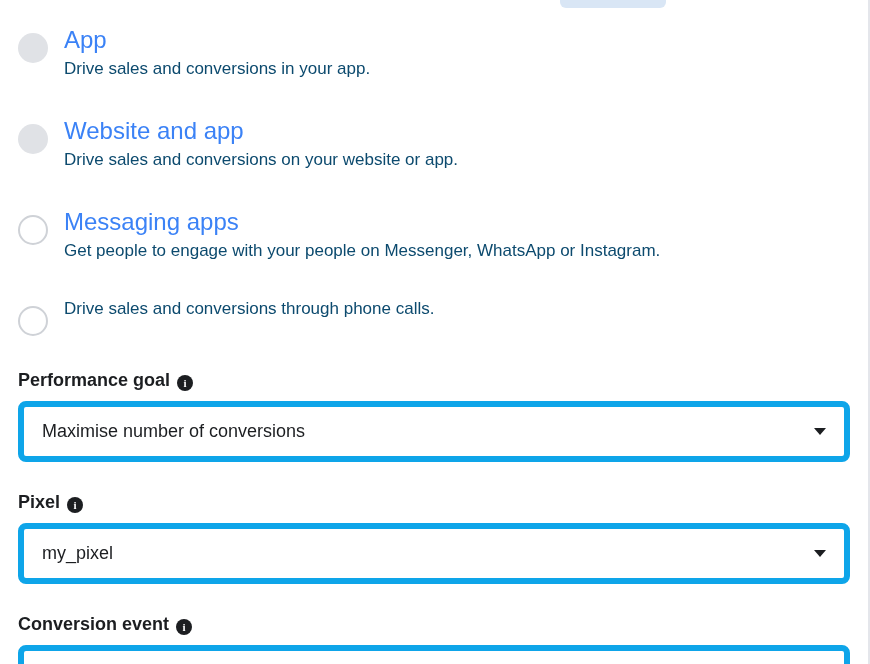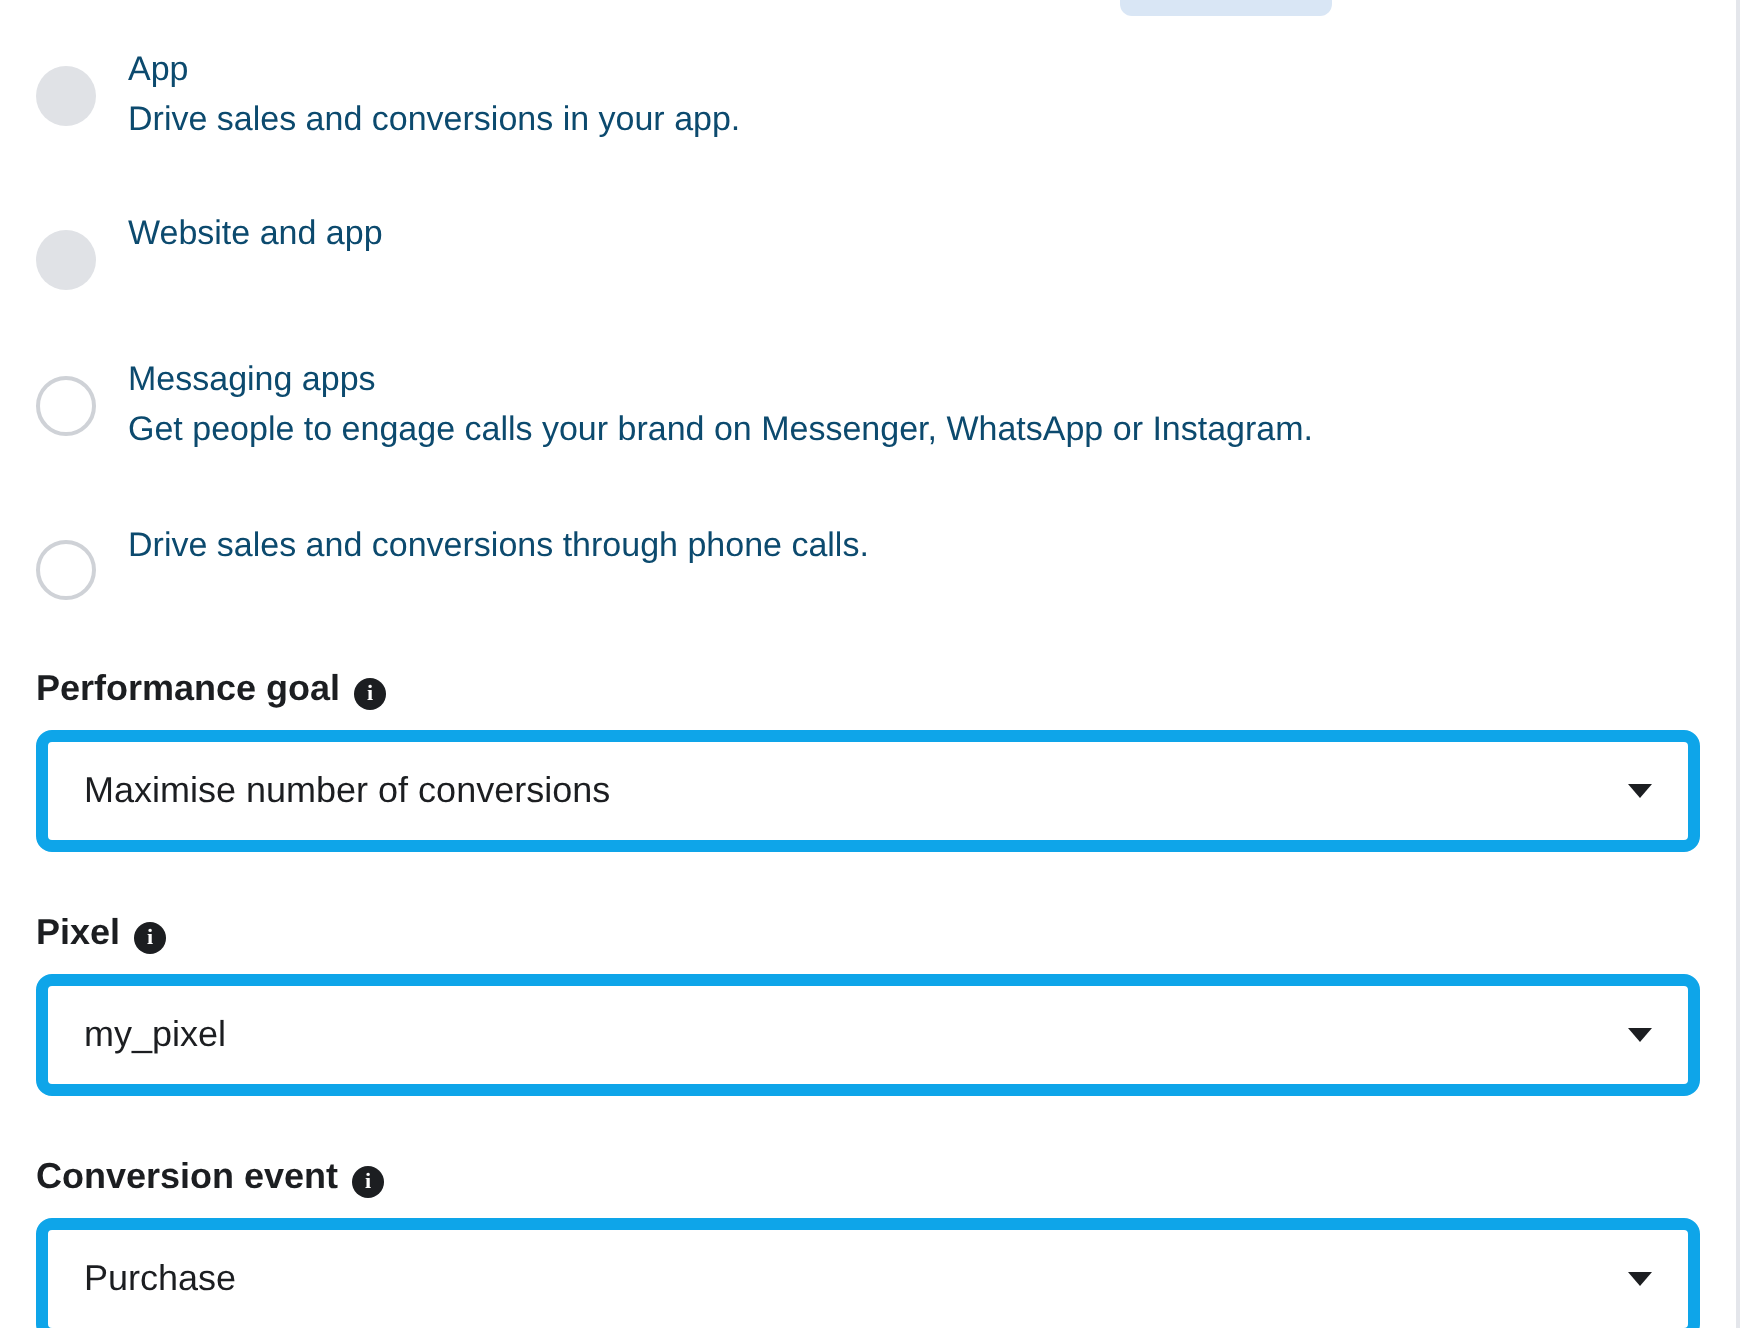--- a/index.html
+++ b/index.html
@@ -46,23 +46,23 @@
       background: #e0e2e6;
     }
     .radio-circle.outline {
       background: #ffffff;
       border: 2px solid #cfd2d7;
     }
     .option-text {
       flex: 1;
     }
     .option-title {
-      font-size: 17px;
+      font-size: 24px;
       font-weight: 400;
-      color: #0c4a6e;
+      color: #3b82f6;
       line-height: 1.3;
       margin-bottom: 2px;
     }
     .option-desc {
       font-size: 17px;
       color: #0c4a6e;
       line-height: 1.4;
     }
     .field-label {
       display: flex;
@@ -126,28 +126,29 @@
     <div class="option-text">
       <div class="option-title">App</div>
       <div class="option-desc">Drive sales and conversions in your app.</div>
     </div>
   </div>
 
   <div class="radio-option">
     <div class="radio-circle filled"></div>
     <div class="option-text">
       <div class="option-title">Website and app</div>
+      <div class="option-desc">Drive sales and conversions on your website or app.</div>
     </div>
   </div>
 
   <div class="radio-option">
     <div class="radio-circle outline"></div>
     <div class="option-text">
       <div class="option-title">Messaging apps</div>
-      <div class="option-desc">Get people to engage calls your brand on Messenger, WhatsApp or Instagram.</div>
+      <div class="option-desc">Get people to engage with your people on Messenger, WhatsApp or Instagram.</div>
     </div>
   </div>
 
   <div class="radio-option">
     <div class="radio-circle outline"></div>
     <div class="option-text">
       <div class="option-desc">Drive sales and conversions through phone calls.</div>
     </div>
   </div>
 

